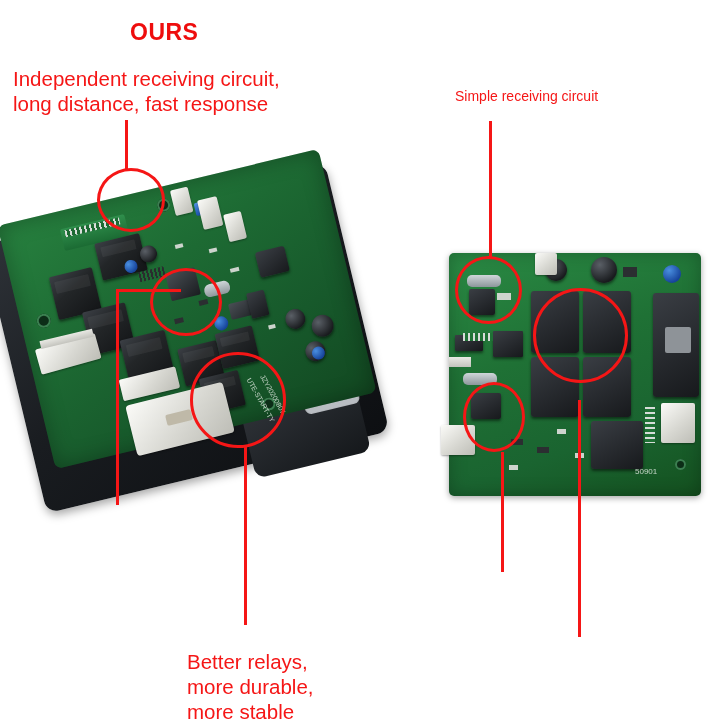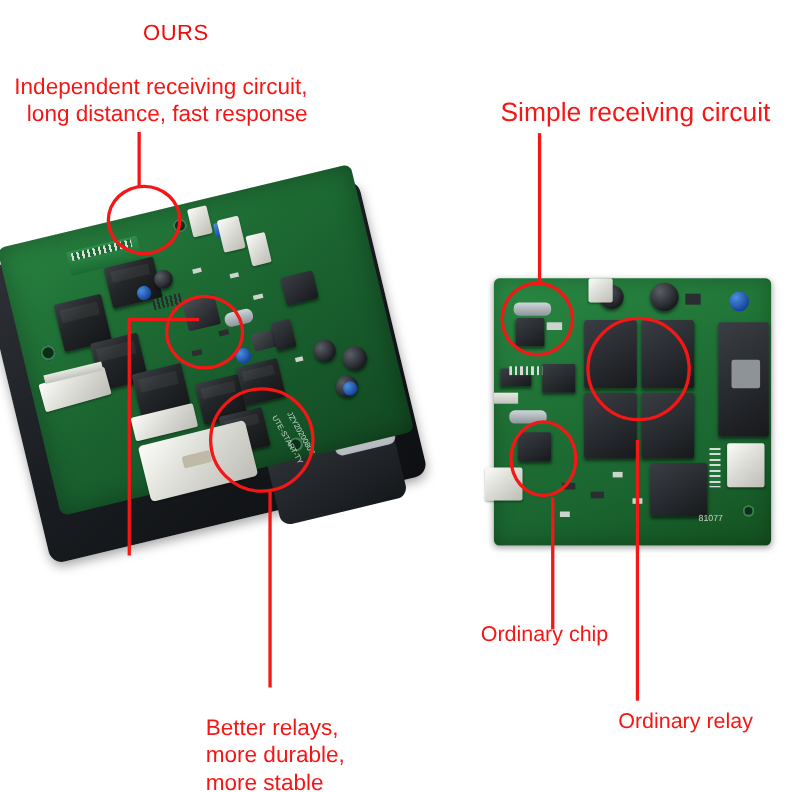--- a/index.html
+++ b/index.html
@@ -6,26 +6,26 @@
   html,body{margin:0;padding:0;background:#ffffff;}
   body{
     width:720px;height:720px;position:relative;overflow:hidden;
     font-family:"Liberation Sans","DejaVu Sans",sans-serif;
     -webkit-font-smoothing:antialiased;
   }
   .stage{position:absolute;inset:0;width:720px;height:720px;background:#fff;}
 
   
   .hdr{position:absolute;color:#ee0d0d;letter-spacing:.5px;white-space:nowrap;}
-  .hdr.ours{left:130px;top:19px;font-size:20px;font-weight:400;}
+  .hdr.ours{left:130px;top:19px;font-size:23px;font-weight:700;}
   .hdr.others{left:505px;top:20px;font-size:26px;font-weight:400;}
 
   .callout{position:absolute;color:#f51616;font-size:20.5px;line-height:1.22;white-space:pre;}
-  .c-indep{left:13px;top:66px;text-align:right;}
-  .c-simple{left:455px;top:88px;font-size:24px;}
+  .c-indep{left:13px;top:66px;}
+  .c-simple{left:455px;top:88px;font-size:14px;}
   .c-stm{left:22px;top:511px;}
   .c-better{left:187px;top:649px;}
   .c-ochip{left:437px;top:566px;font-size:19.5px;}
   .c-orelay{left:562px;top:645px;font-size:19.5px;}
 
   
   .lead{position:absolute;background:#f51616;}
   .lv{width:3px;}
   .lh{height:3px;}
   .l-indep{left:125px;top:120px;height:50px;}
@@ -199,21 +199,21 @@
     <div class="part smd-d" style="left:174px;top:14px;width:14px;height:10px;"></div>
 
     <div class="part conn-w" style="left:86px;top:0px;width:22px;height:22px;"></div>
     <div class="part conn-w" style="left:212px;top:150px;width:34px;height:40px;"></div>
     <div class="part conn-w" style="left:-8px;top:172px;width:34px;height:30px;"></div>
     <div class="part hdr-pin" style="left:0px;top:104px;width:22px;height:10px;"></div>
 
     <div class="part" style="left:14px;top:80px;width:30px;height:8px;background:repeating-linear-gradient(90deg,#d7dcd9 0 2px,#1f7135 2px 5px);"></div>
     <div class="part" style="left:196px;top:154px;width:10px;height:36px;background:repeating-linear-gradient(180deg,#d7dcd9 0 2px,#1f7135 2px 5px);"></div>
 
-    <div class="silk" style="left:186px;top:214px;font-size:8px;">81077</div>
+    <div class="silk" style="left:186px;top:214px;font-size:8px;">50901</div>
 
     <div class="part smd-d" style="left:62px;top:186px;width:12px;height:6px;"></div>
     <div class="part smd-d" style="left:88px;top:194px;width:12px;height:6px;"></div>
     <div class="part smd" style="left:108px;top:176px;width:9px;height:5px;"></div>
     <div class="part smd" style="left:126px;top:200px;width:9px;height:5px;"></div>
     <div class="part smd" style="left:60px;top:212px;width:9px;height:5px;"></div>
     <div class="part hole" style="left:226px;top:206px;width:11px;height:11px;"></div>
   </div>
 
   <div class="circ circ-a"></div>
@@ -232,16 +232,14 @@
   <div class="lead lv l-orelay"></div>
 
   <div class="hdr ours">OURS</div>
 
   <div class="callout c-indep">Independent receiving circuit,
 long distance, fast response</div>
   <div class="callout c-simple">Simple receiving circuit</div>
   <div class="callout c-better">Better relays,
 more durable,
 more stable</div>
-  <div class="callout c-ochip">Ordinary chip</div>
-  <div class="callout c-orelay">Ordinary relay</div>
 
 </div>
 
 </body></html>

